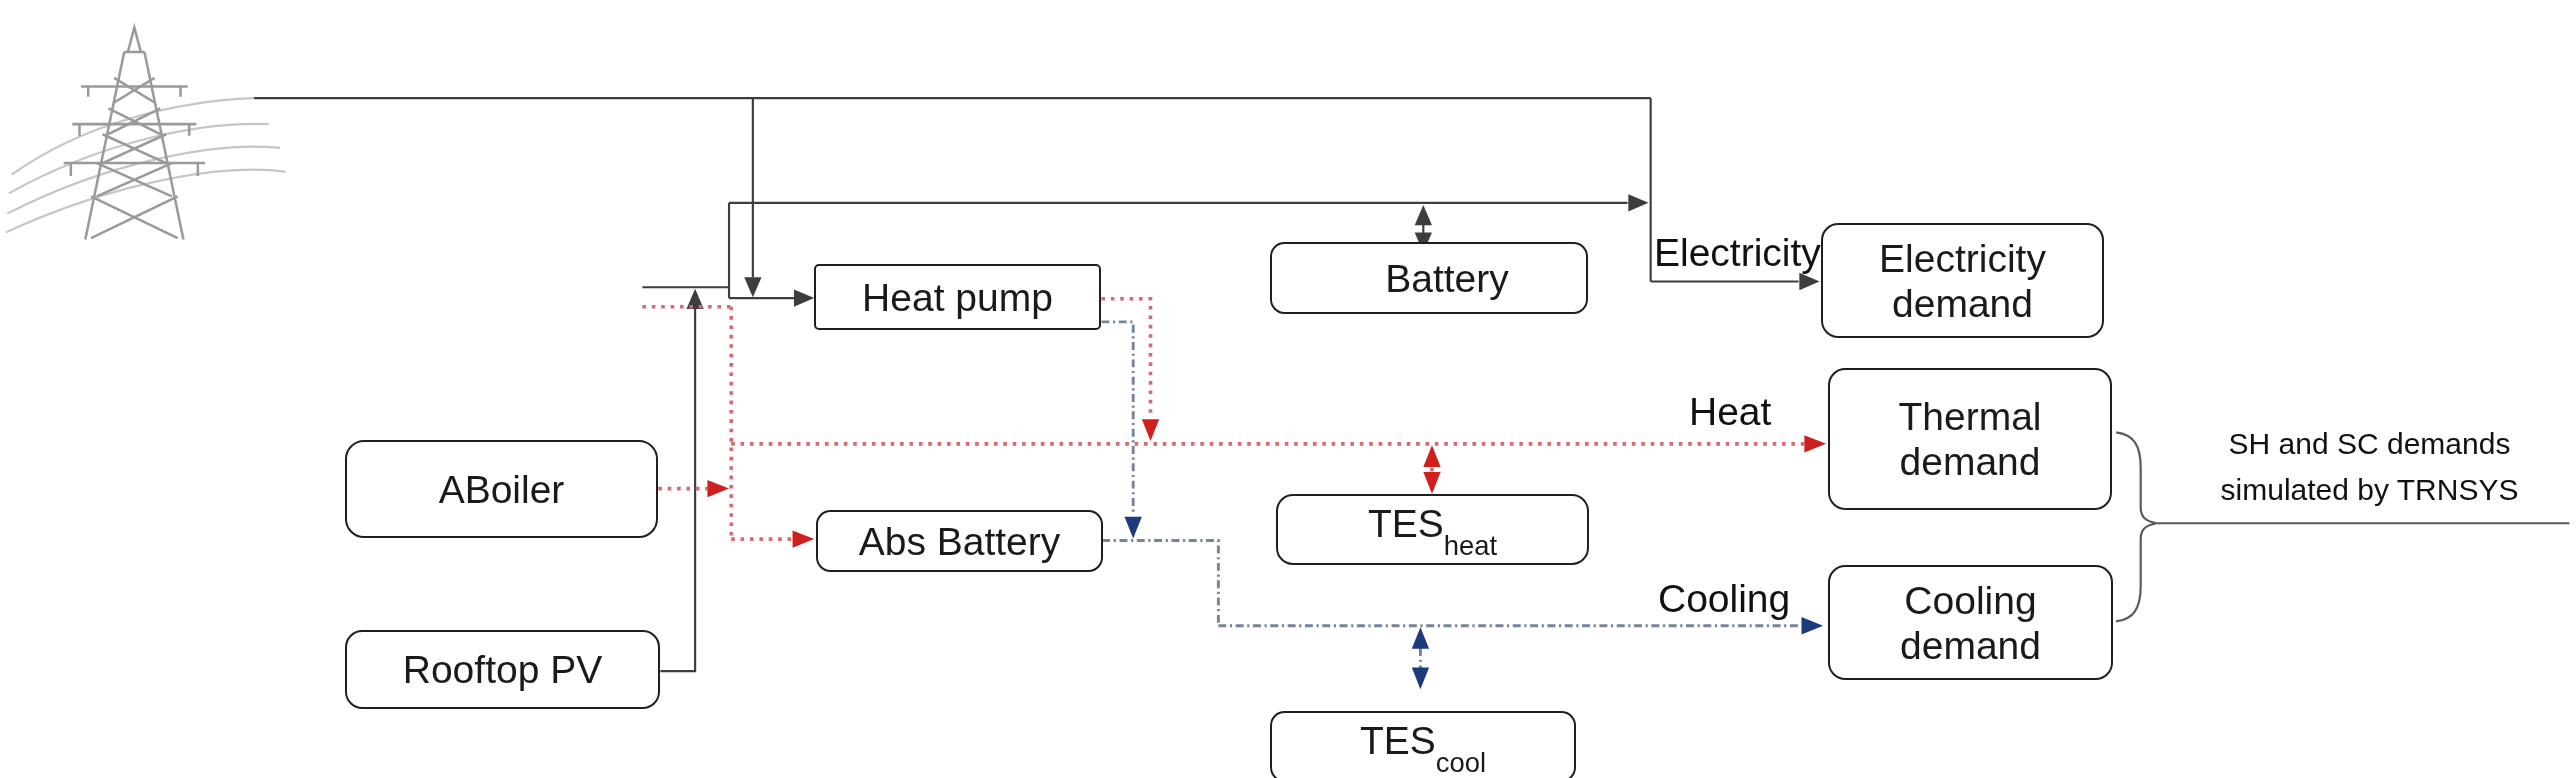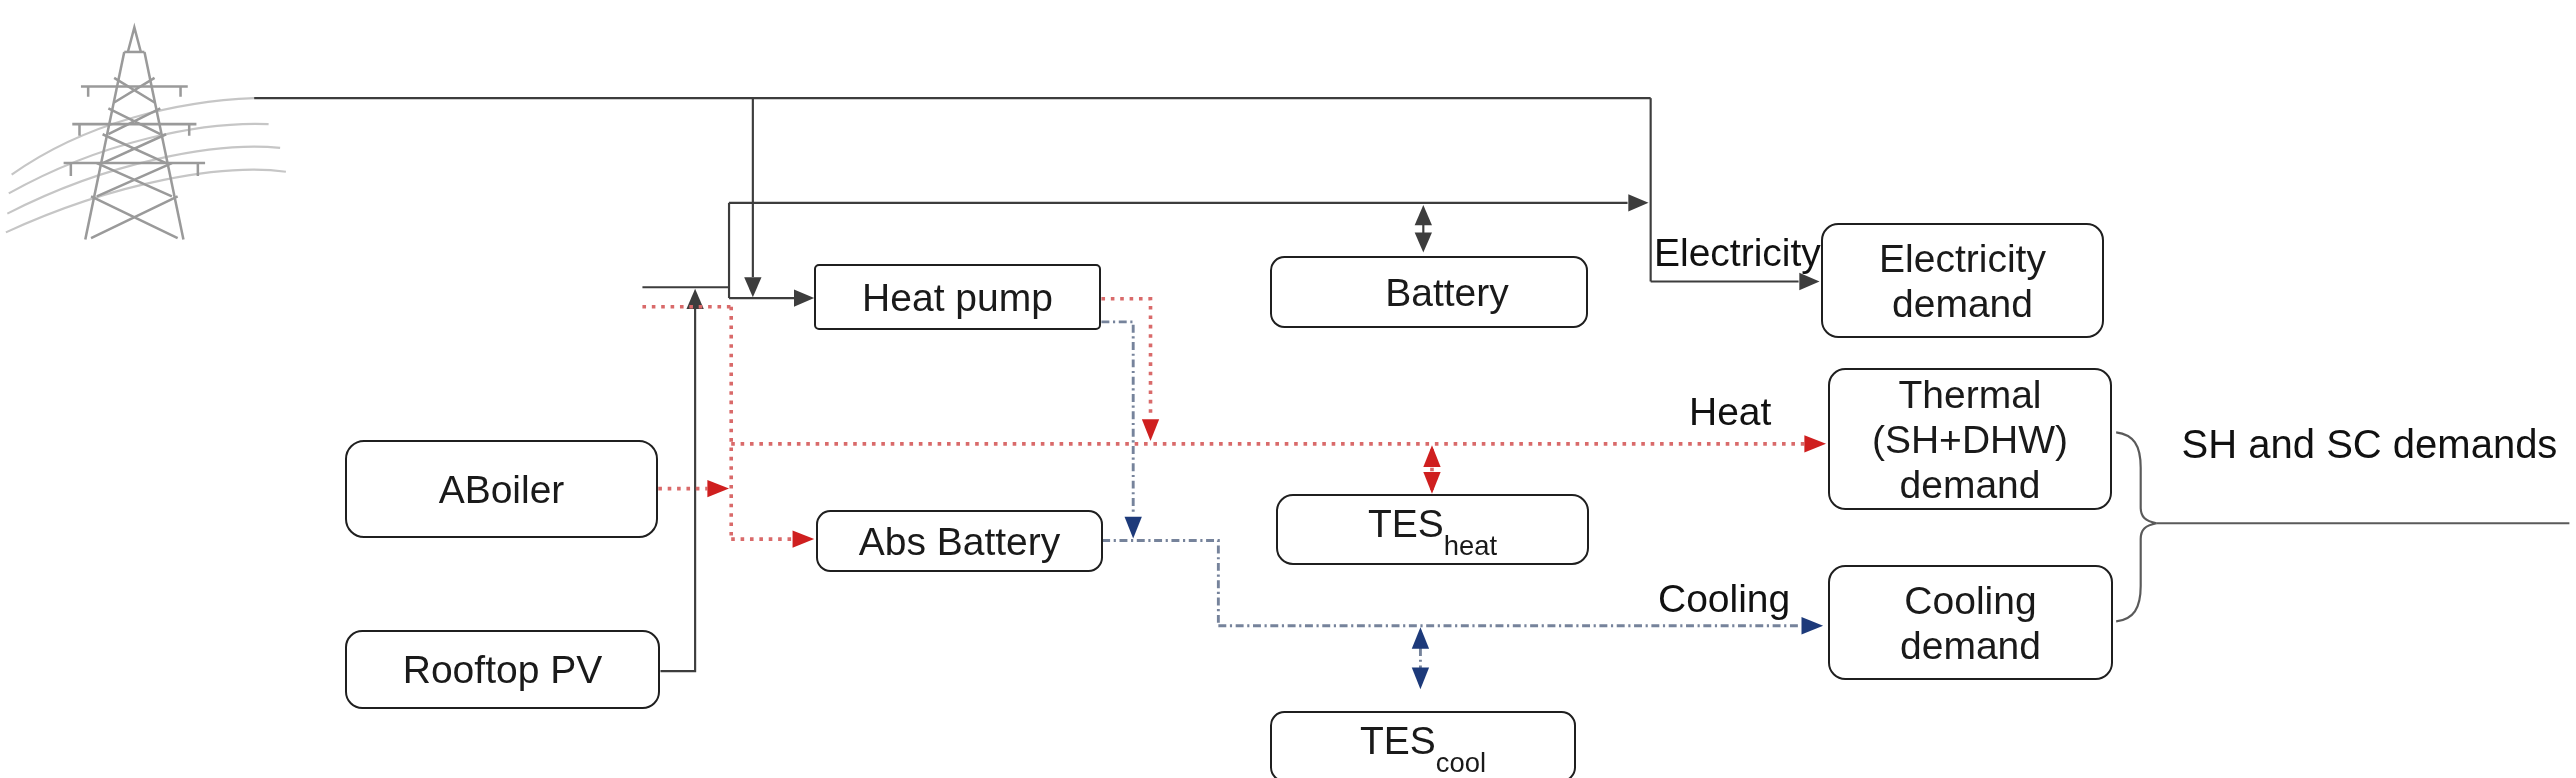--- a/index.html
+++ b/index.html
@@ -25,42 +25,42 @@
     text-align:center;
     font-size:39px;
     line-height:45px;
     color:#1a1a1a;
   }
   .node .sub{font-size:27.4px;vertical-align:sub;position:relative;top:10px;}
   #box-mchp        {left:332px; top:244px; width:310px; height:81px;}
   #box-aboiler     {left:345px; top:440px; width:313px; height:98px;border-radius:19px;}
   #box-rooftop-pv  {left:345px; top:630px; width:315px; height:79px;}
   #box-heat-pump   {left:814px;top:264px; width:287px; height:66px; border-radius:5px;}
-  #box-battery     {left:1270px;top:256px; width:318px; height:72px; border-radius:14.4px;padding-left:36px;}
+  #box-battery     {left:1270px;top:242px; width:318px; height:72px; border-radius:14.4px;padding-left:36px;}
   #box-abs-chiller {left:816px;top:510px; width:287px; height:62px;  border-radius:14.4px;}
   #box-tes-heat    {left:1276px;top:494px; width:313px; height:71px;  border-radius:17px;}
   #box-tes-cool    {left:1270px;top:691px; width:306px; height:71px;  border-radius:14.4px;margin-top:20px;}
   #box-elec-demand   {left:1821px;top:223px; width:283px; height:115px;}
   #box-thermal-demand{left:1828px;top:368px; width:284px; height:142px;}
   #box-cooling-demand{left:1828px;top:565px; width:285px; height:115px;}
   
   .flow-label{
     position:absolute;
     font-size:39px;
     color:#111;
     white-space:nowrap;
   }
   #label-electricity{left:1654px;top:231px;}
   #label-heat      {left:1689px;top:390px;}
   #label-cooling   {left:1658px;top:577px;}
   
   #annotation{
     position:absolute;
     left:2162px;top:421px;width:415px;
-    font-size:40px;line-height:46px;
+    font-size:30px;line-height:46px;
     text-align:center;color:#111;
   }
 </style>
 </head>
 <body>
 
 <div id="canvas">
 
   <svg id="wires" viewBox="0 0 3569 1078" xmlns="http://www.w3.org/2000/svg">
 
@@ -175,31 +175,31 @@
     <span><span>TES</span><span class="sub">cool</span></span>
   </div>
 
   <div class="node" id="box-elec-demand">
     <span>Electricity</span>
     <span>demand</span>
   </div>
 
   <div class="node" id="box-thermal-demand">
     <span>Thermal</span>
-    <span>(SH+DHW)</span>
     <span>demand</span>
   </div>
 
   <div class="node" id="box-cooling-demand">
     <span>Cooling</span>
     <span>demand</span>
   </div>
 
   <div class="flow-label" id="label-electricity">Electricity</div>
   <div class="flow-label" id="label-heat">Heat</div>
   <div class="flow-label" id="label-cooling">Cooling</div>
 
   <div id="annotation">
     <div>SH and SC demands</div>
+    <div>simulated by TRNSYS</div>
   </div>
 
 </div>
 
 
 </body></html>

